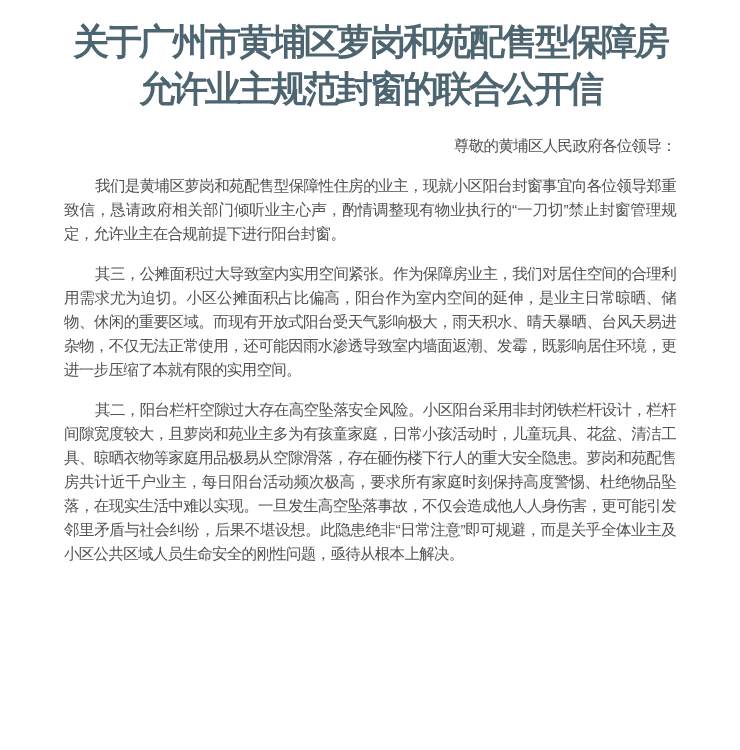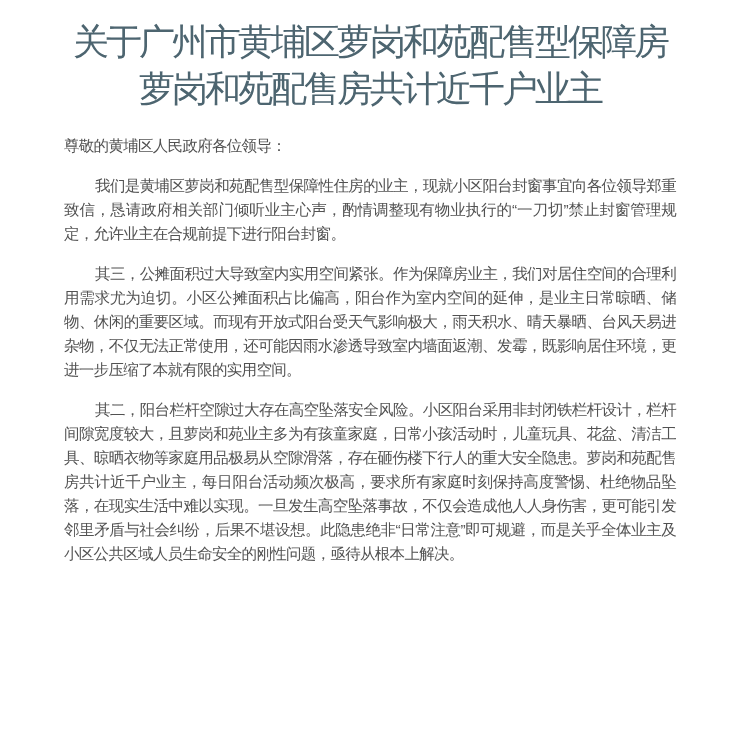--- a/index.html
+++ b/index.html
@@ -16,52 +16,52 @@
       margin: 0 auto;
       background: #ffffff;
       overflow: hidden;
     }
     .letter-title {
       margin: 18px 34px 0;
       text-align: center;
       color: #4d6570;
       font-size: 36px;
       line-height: 47px;
-      font-weight: 400;
+      font-weight: 700;
       letter-spacing: -3px;
     }
     .letter-title .title-line {
       display: block;
       white-space: nowrap;
     }
     .letter-body {
       margin: 22px 64px 0;
       color: #525252;
       font-size: 15.5px;
       line-height: 24px;
       letter-spacing: -0.7px;
     }
     .salutation {
       margin: 0 0 7px 0;
-      text-align: left;
+      text-align: right;
     }
     .letter-body p.para {
       margin: 16px 0 7px 0;
       text-indent: 2em;
       text-align: justify;
       text-justify: inter-ideograph;
     }
   </style>
 </head>
 <body>
 
 <div class="page">
   <h1 class="letter-title">
     <span class="title-line">关于广州市黄埔区萝岗和苑配售型保障房</span>
-    <span class="title-line">萝岗和苑配售房共计近千户业主</span>
+    <span class="title-line">允许业主规范封窗的联合公开信</span>
   </h1>
 
   <div class="letter-body">
     <p class="salutation">尊敬的黄埔区人民政府各位领导：</p>
 
     <p class="para">我们是黄埔区萝岗和苑配售型保障性住房的业主，现就小区阳台封窗事宜向各位领导郑重致信，恳请政府相关部门倾听业主心声，酌情调整现有物业执行的“一刀切”禁止封窗管理规定，允许业主在合规前提下进行阳台封窗。</p>
 
 
 
     <p class="para">其三，公摊面积过大导致室内实用空间紧张。作为保障房业主，我们对居住空间的合理利用需求尤为迫切。小区公摊面积占比偏高，阳台作为室内空间的延伸，是业主日常晾晒、储物、休闲的重要区域。而现有开放式阳台受天气影响极大，雨天积水、晴天暴晒、台风天易进杂物，不仅无法正常使用，还可能因雨水渗透导致室内墙面返潮、发霉，既影响居住环境，更进一步压缩了本就有限的实用空间。</p>

